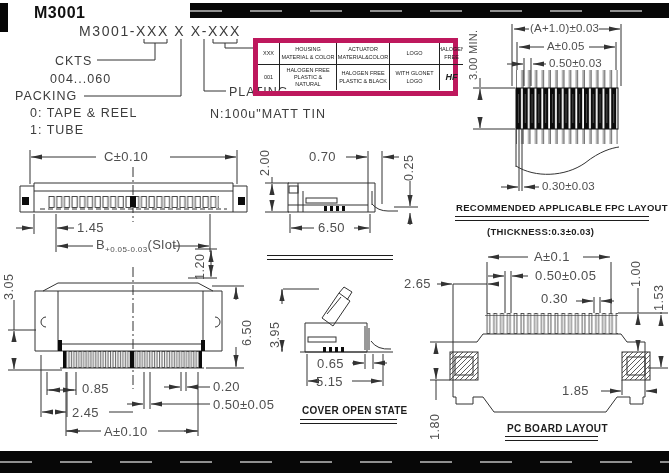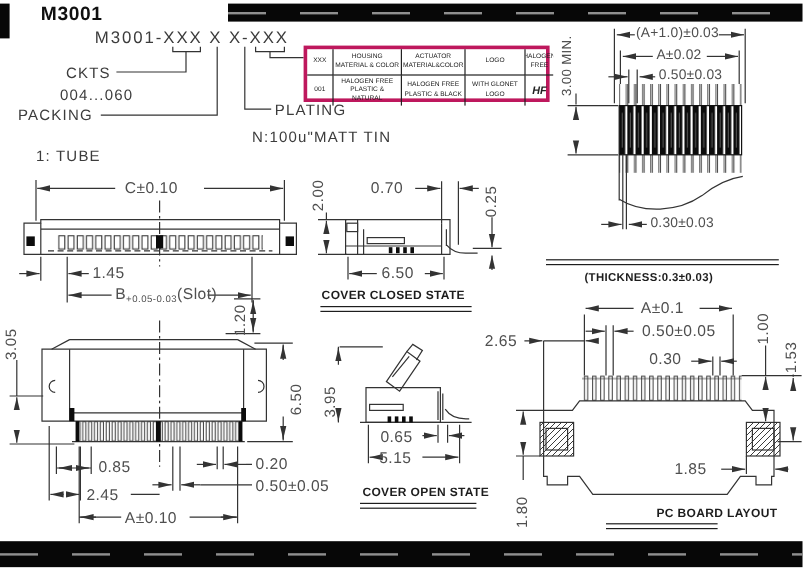--- a/index.html
+++ b/index.html
@@ -15,23 +15,23 @@
   .lbl{position:absolute;font-size:12.5px;color:#3c3c3c;letter-spacing:1px;}
   .dim{position:absolute;font-size:13px;color:#4f4f4f;letter-spacing:.4px;}
   .dims{position:absolute;font-size:11.5px;color:#4f4f4f;letter-spacing:.2px;}
   .vdim{position:absolute;font-size:12.5px;color:#4f4f4f;letter-spacing:.5px;
         transform:rotate(-90deg);transform-origin:0 0;}
   .vdims{position:absolute;font-size:11px;color:#4f4f4f;letter-spacing:.3px;
         transform:rotate(-90deg);transform-origin:0 0;}
   .dtitle{position:absolute;font-size:10px;font-weight:bold;color:#1d1d1d;letter-spacing:.3px;}
   .dunder{position:absolute;height:2.5px;border-top:1.2px solid #1d1d1d;border-bottom:1.2px solid #1d1d1d;}
   .stack{display:inline-flex;flex-direction:row;font-size:8px;line-height:1.05;vertical-align:-3px;}
-  .spec-table{position:absolute;left:253px;top:38px;width:205px;height:47px;
+  .spec-table{position:absolute;left:253px;top:38px;width:205px;height:58px;
       display:grid;grid-template-columns:22px 57px 53px 50px 23px;grid-template-rows:22px 25px;
-      border:3px solid #be185d;box-sizing:border-box;font-size:5.5px;line-height:1.3;color:#222;text-align:center;}
+      border:5px solid #be185d;box-sizing:border-box;font-size:5.5px;line-height:1.3;color:#222;text-align:center;}
   .tc{border-right:1px solid #222;border-bottom:1px solid #222;display:flex;align-items:center;justify-content:center;
       padding:0 1px;overflow:hidden;box-sizing:border-box;}
   .tc:nth-child(5n){border-right:none;}
   .tc:nth-child(n+6){border-bottom:none;}
   .hf{font-size:9px;font-weight:bold;font-style:italic;letter-spacing:0;}
 </style>
 </head>
 <body>
 
 <div id="canvas">
@@ -232,20 +232,21 @@
         <rect x="329" y="347" width="3" height="5"></rect>
       <rect x="335" y="347" width="3" height="5"></rect>
         <rect x="341" y="347" width="3" height="5"></rect>
     </g>
   </svg>
 
   <div class="code">M3001-XXX X X-XXX</div>
   <div class="lbl" style="left:55px;top:54px;text-align:right;">CKTS</div>
   <div class="lbl" style="left:50px;top:72px;">004...060</div>
   <div class="lbl" style="left:15px;top:89px;">PACKING</div>
+  <div class="lbl" style="left:30px;top:106px;">0: TAPE &amp; REEL</div>
   <div class="lbl" style="left:30px;top:123px;">1: TUBE</div>
   <div class="lbl" style="left:229px;top:85px;">PLATING</div>
   <div class="lbl" style="left:210px;top:107px;">N:100u"MATT TIN</div>
 
   <div class="spec-table">
     <div class="tc">XXX</div>
     <div class="tc">HOUSING MATERIAL &amp; COLOR</div>
     <div class="tc">ACTUATOR MATERIAL&amp;COLOR</div>
     <div class="tc">LOGO</div>
     <div class="tc">HALOGEN FREE</div>
@@ -269,41 +270,41 @@
   <div class="dim" style="left:82px;top:381px;">0.85</div>
   <div class="dim" style="left:213px;top:379px;">0.20</div>
   <div class="dim" style="left:72px;top:405px;">2.45</div>
   <div class="dim" style="left:213px;top:397px;">0.50±0.05</div>
   <div class="dim" style="left:104px;top:424px;text-align:center;">A±0.10</div>
 
   <div class="vdim" style="left:258px;top:176px;">2.00</div>
   <div class="dim" style="left:309px;top:149px;">0.70</div>
   <div class="vdim" style="left:402px;top:181px;">0.25</div>
   <div class="dim" style="left:318px;top:220px;">6.50</div>
-  <div class="dtitle" style="left:268px;top:241px;">COVER CLOSED STATE</div>
   <div class="dunder" style="left:267px;top:255px;width:126px;"></div>
 
   <div class="vdim" style="left:268px;top:348px;">3.95</div>
   <div class="dim" style="left:317px;top:356px;">0.65</div>
   <div class="dim" style="left:316px;top:374px;">5.15</div>
   <div class="dtitle" style="left:302px;top:405px;">COVER OPEN STATE</div>
   <div class="dunder" style="left:300px;top:419px;width:97px;"></div>
 
   <div class="dims" style="left:530px;top:22px;">(A+1.0)±0.03</div>
-  <div class="dims" style="left:547px;top:40px;">A±0.02</div>
+  <div class="dims" style="left:547px;top:40px;">A±0.05</div>
   <div class="dims" style="left:549px;top:57px;">0.50±0.03</div>
   <div class="vdims" style="left:467px;top:80px;">3.00 MIN.</div>
   <div class="dims" style="left:542px;top:180px;">0.30±0.03</div>
+  <div class="dtitle" style="left:456px;top:202px;font-size:9.5px;">RECOMMENDED APPLICABLE FPC LAYOUT</div>
   <div class="dunder" style="left:455px;top:216px;width:194px;"></div>
   <div class="dtitle" style="left:487px;top:226px;font-size:9.5px;">(THICKNESS:0.3±0.03)</div>
 
   <div class="dim" style="left:534px;top:249px;">A±0.1</div>
   <div class="dim" style="left:535px;top:268px;">0.50±0.05</div>
   <div class="dim" style="left:541px;top:291px;text-align:right;">0.30</div>
   <div class="vdim" style="left:629px;top:287px;">1.00</div>
   <div class="vdim" style="left:652px;top:311px;">1.53</div>
   <div class="dim" style="left:404px;top:276px;">2.65</div>
   <div class="dim" style="left:562px;top:383px;">1.85</div>
   <div class="vdim" style="left:428px;top:440px;">1.80</div>
-  <div class="dtitle" style="left:507px;top:423px;margin-left:40px;">PC BOARD LAYOUT</div>
+  <div class="dtitle" style="left:507px;top:423px;">PC BOARD LAYOUT</div>
   <div class="dunder" style="left:505px;top:436px;width:93px;"></div>
 
 </div>
 
 </body></html>

